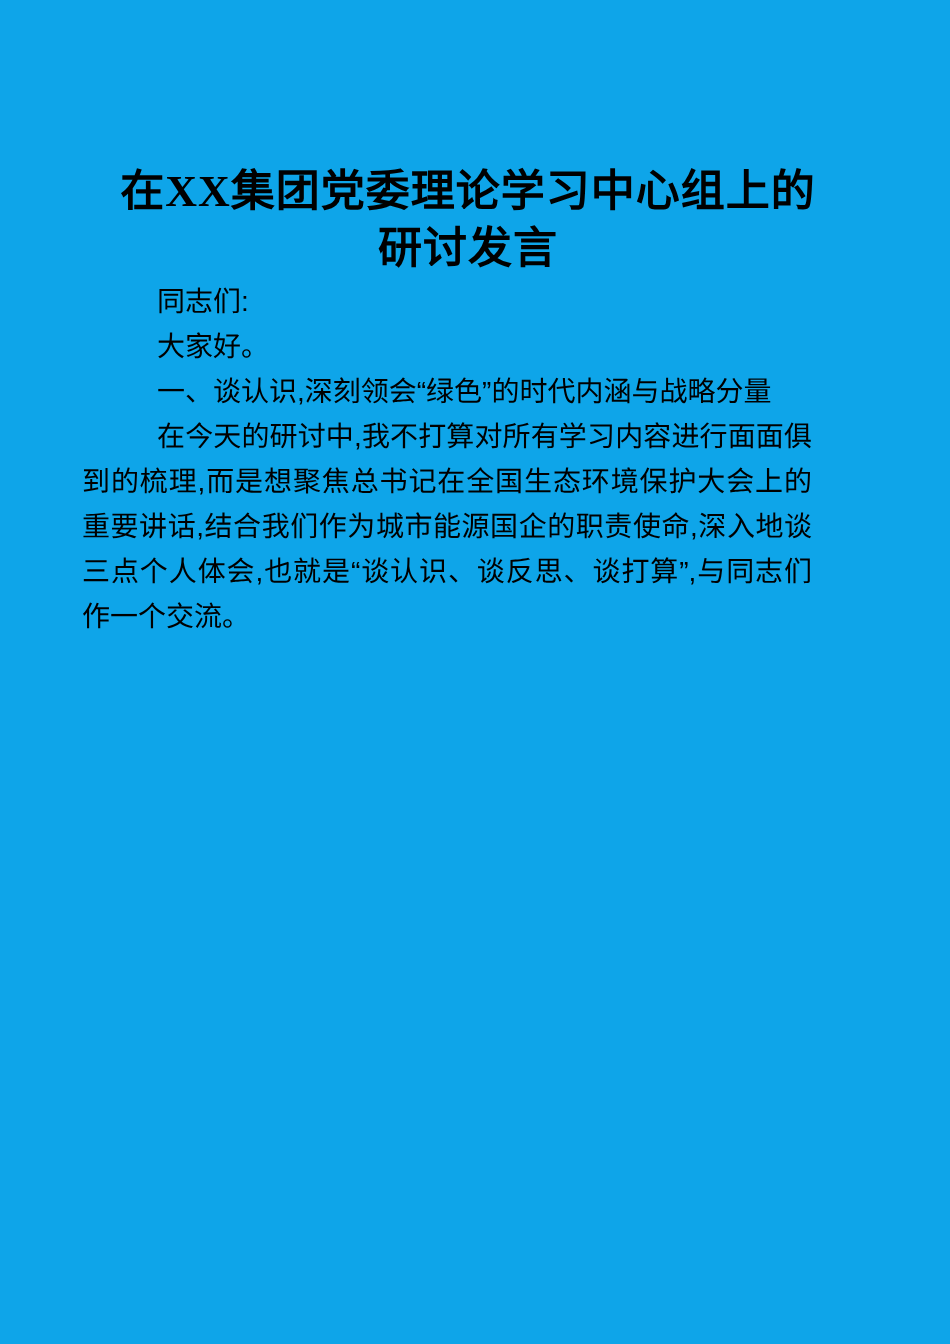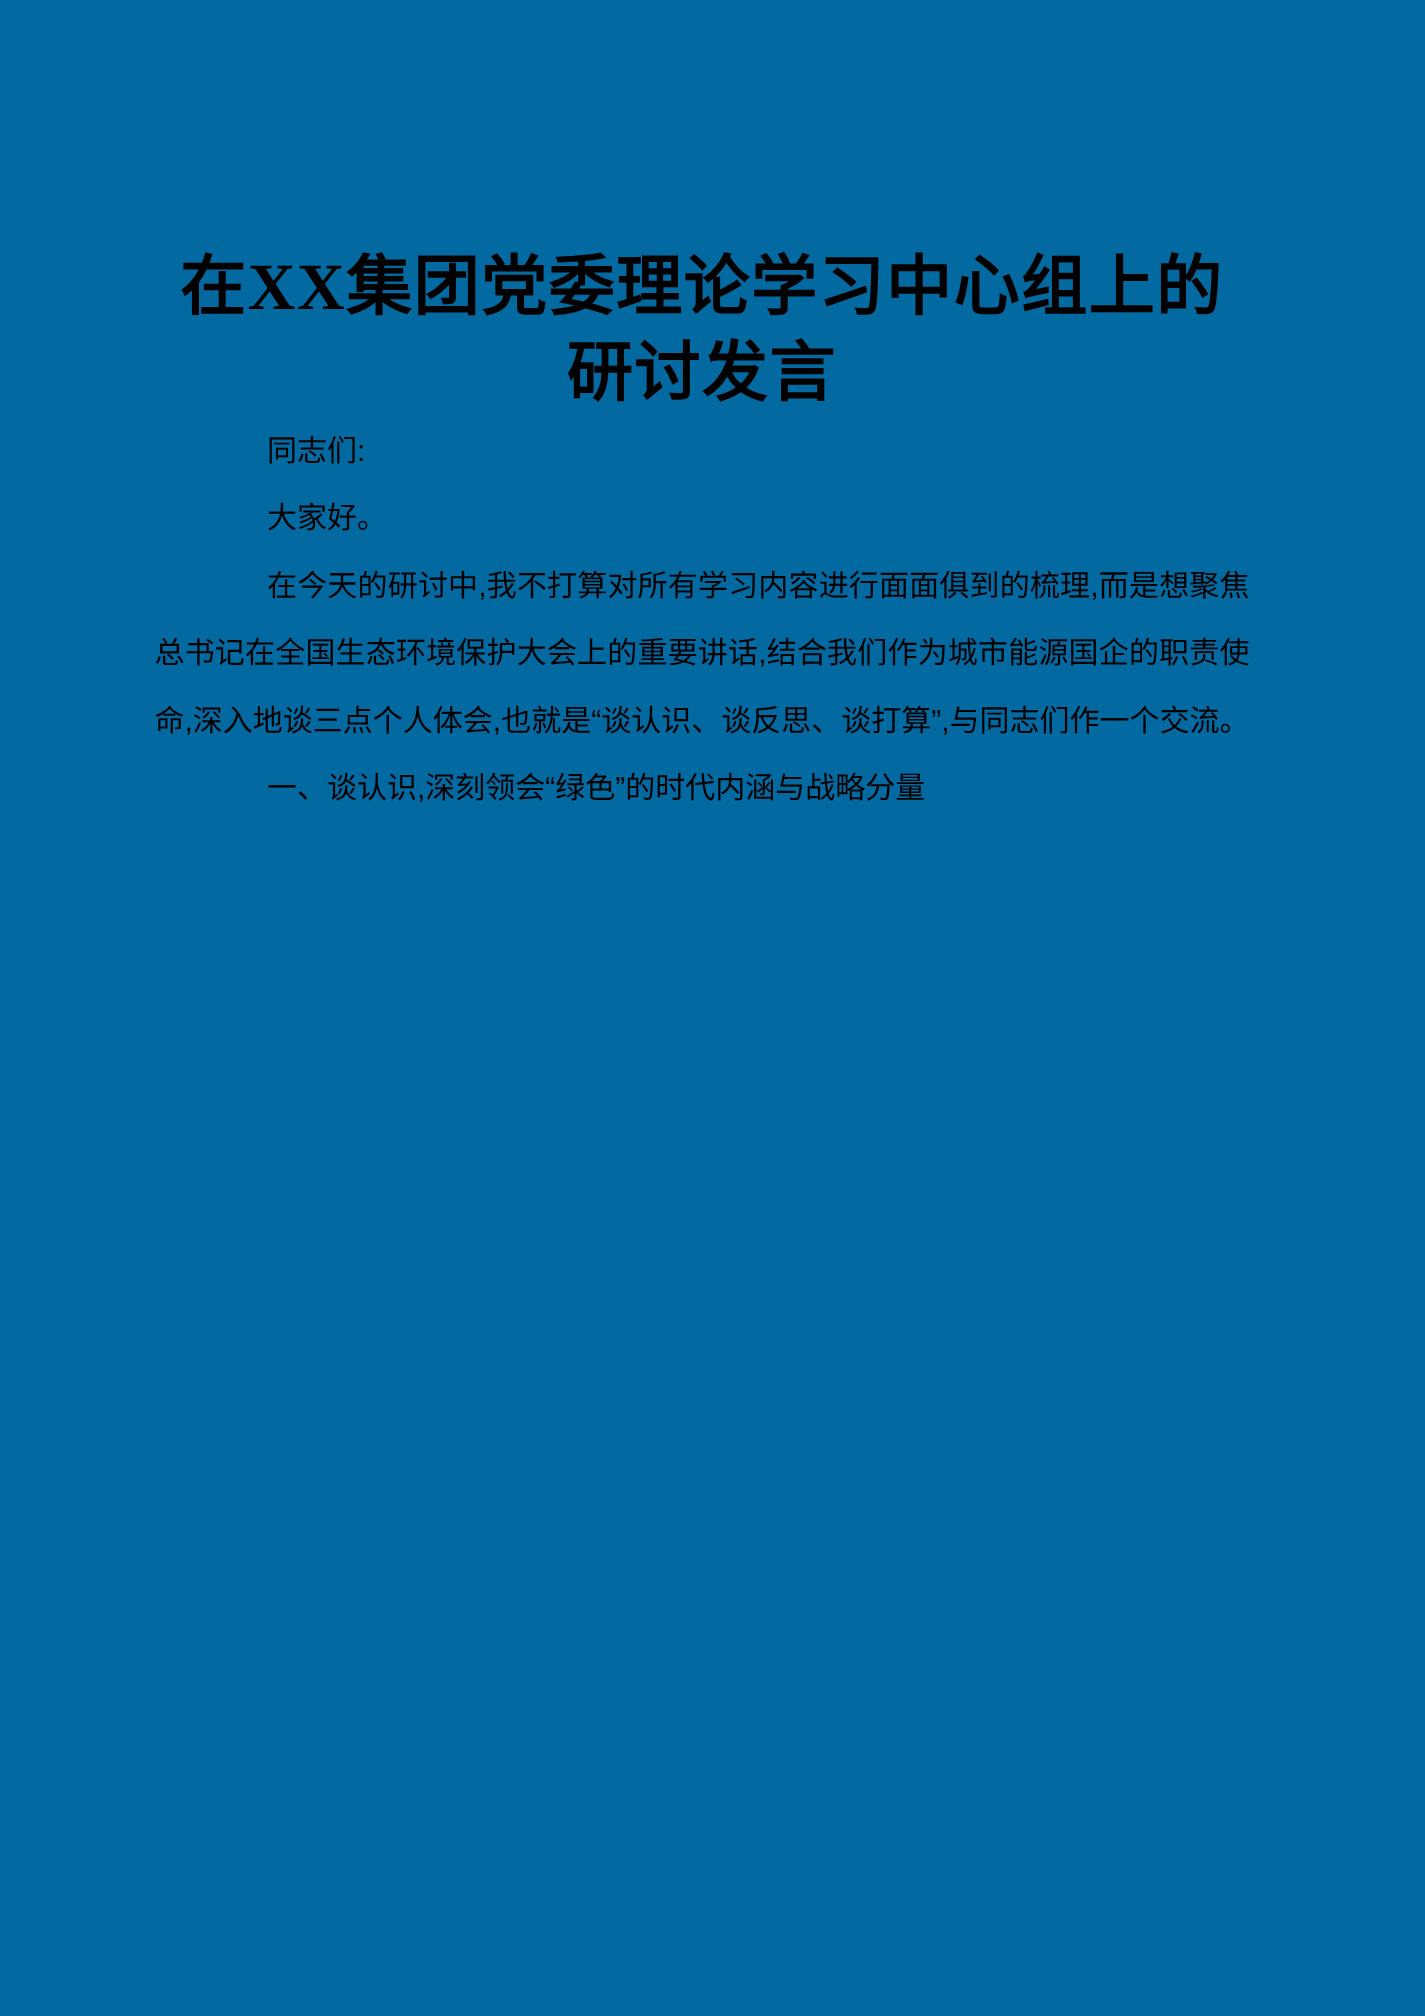--- a/index.html
+++ b/index.html
@@ -6,39 +6,39 @@
     margin: 0;
     padding: 0;
   }
   body {
     background: #fbfaf6;
   }
   .page {
     position: relative;
     width: 950px;
     height: 1344px;
-    background: #0369a1;
+    background: #0ea5e9;
     overflow: hidden;
     color: #000000;
     font-family: "Liberation Sans", "DejaVu Sans", sans-serif;
   }
   .doc-title {
     margin: 163px 0 2px 103px;
     width: 730px;
     font-family: "Liberation Serif", "DejaVu Serif", serif;
     font-weight: bold;
     font-size: 44px;
     line-height: 57px;
     text-align: center;
     letter-spacing: 1px;
   }
   .doc-body {
-    margin-left: 103px;
+    margin-left: 82px;
     width: 730px;
-    font-size: 20px;
+    font-size: 28px;
     line-height: 45px;
     text-align: justify;
   }
   .para {
     margin: 0;
     padding: 0;
     text-indent: 75px;
   }
   .section-heading {
     
@@ -46,16 +46,16 @@
 </style>
 </head>
 <body>
 
 <div class="page">
   <h1 class="doc-title">在XX集团党委理论学习中心组上的研讨发言</h1>
 
   <div class="doc-body">
     <p class="para">同志们:</p>
     <p class="para">大家好。</p>
+    <p class="para section-heading">一、谈认识,深刻领会“绿色”的时代内涵与战略分量</p>
     <p class="para">在今天的研讨中,我不打算对所有学习内容进行面面俱到的梳理,而是想聚焦总书记在全国生态环境保护大会上的重要讲话,结合我们作为城市能源国企的职责使命,深入地谈三点个人体会,也就是“谈认识、谈反思、谈打算”,与同志们作一个交流。</p>
-    <p class="para section-heading">一、谈认识,深刻领会“绿色”的时代内涵与战略分量</p>
   </div>
 </div>
 
 </body></html>

